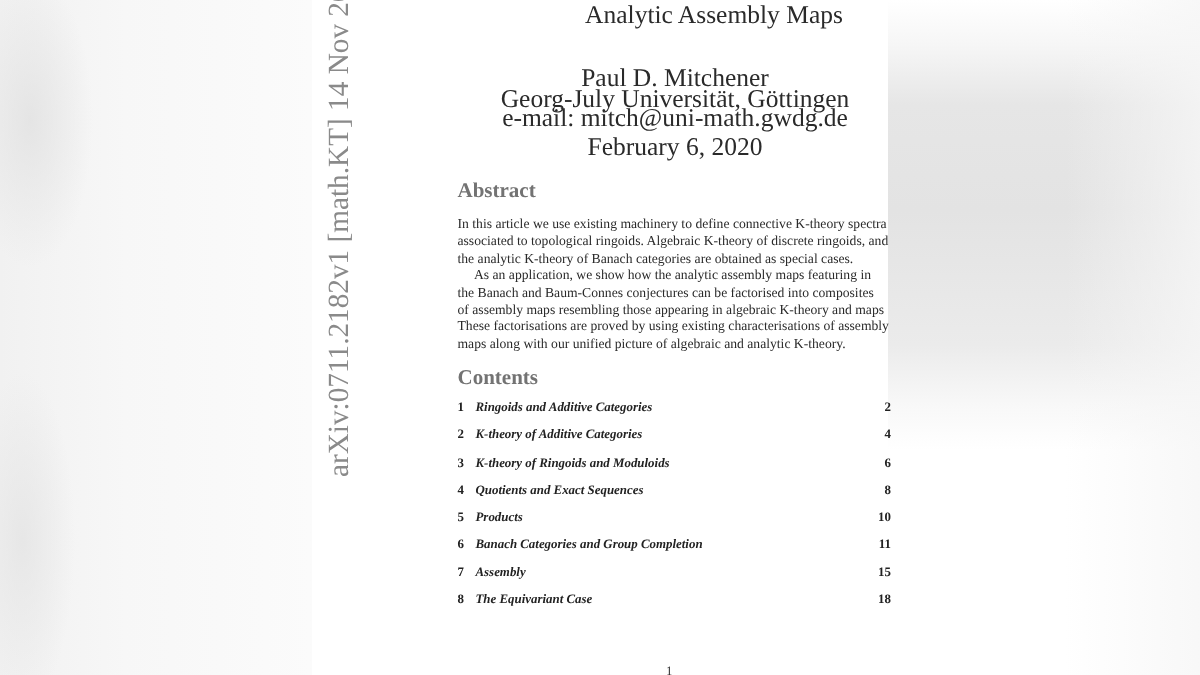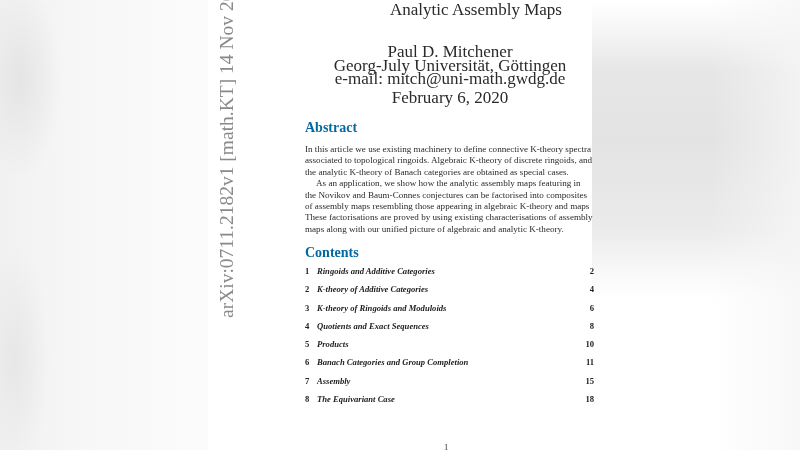--- a/index.html
+++ b/index.html
@@ -40,21 +40,21 @@
     text-align: center; font-size: 17px; line-height: 21px; color: #2a2a2a;
     white-space: nowrap;
   }
   .title .l1 { display:block; margin-left: 76px; margin-right: -76px; }
   .title .l2 { display:block; margin-left: 76px; margin-right: -76px; }
   .meta {
     position: absolute; left: 300px; width: 300px; text-align: center;
     font-size: 17px; color: #2a2a2a;
   }
   .section-head {
-    position: absolute; left: 305px; font-weight: bold; font-size: 14px; color: #0369a1;
+    position: absolute; left: 305px; font-weight: bold; font-size: 14px; color: #737373;
   }
   .abstract {
     position: absolute; left: 305px; top: 144px; width: 287px;
     font-size: 9.1px; line-height: 11.4px; color: #2a2a2a; text-align: justify;
     white-space: nowrap; overflow: visible;
   }
   .abstract .line { display: block; height: 11.4px; }
   .abstract .indent { padding-left: 11px; }
   .toc { position: absolute; left: 305px; top: 266px; width: 289px; }
   .toc-row {
@@ -85,21 +85,21 @@
 <div class="meta" style="top:69px;">e-mail: mitch@uni-math.gwdg.de</div>
 <div class="meta" style="top:88px;">February 6, 2020</div>
 
 <div class="section-head" style="top:120px;">Abstract</div>
 
 <div class="abstract">
   <span class="line">In this article we use existing machinery to define connective K-theory spectra</span>
   <span class="line">associated to topological ringoids. Algebraic K-theory of discrete ringoids, and</span>
   <span class="line">the analytic K-theory of Banach categories are obtained as special cases.</span>
   <span class="line indent">As an application, we show how the analytic assembly maps featuring in</span>
-  <span class="line">the Novikov and Baum-Connes conjectures can be factorised into composites</span>
+  <span class="line">the Banach and Baum-Connes conjectures can be factorised into composites</span>
   <span class="line">of assembly maps resembling those appearing in algebraic K-theory and maps</span>
   <span class="line">These factorisations are proved by using existing characterisations of assembly</span>
   <span class="line">maps along with our unified picture of algebraic and analytic K-theory.</span>
 </div>
 
 <div class="section-head" style="top:245px;">Contents</div>
 
 <div class="toc">
   <div class="toc-row">
     <span class="toc-num">1</span>

